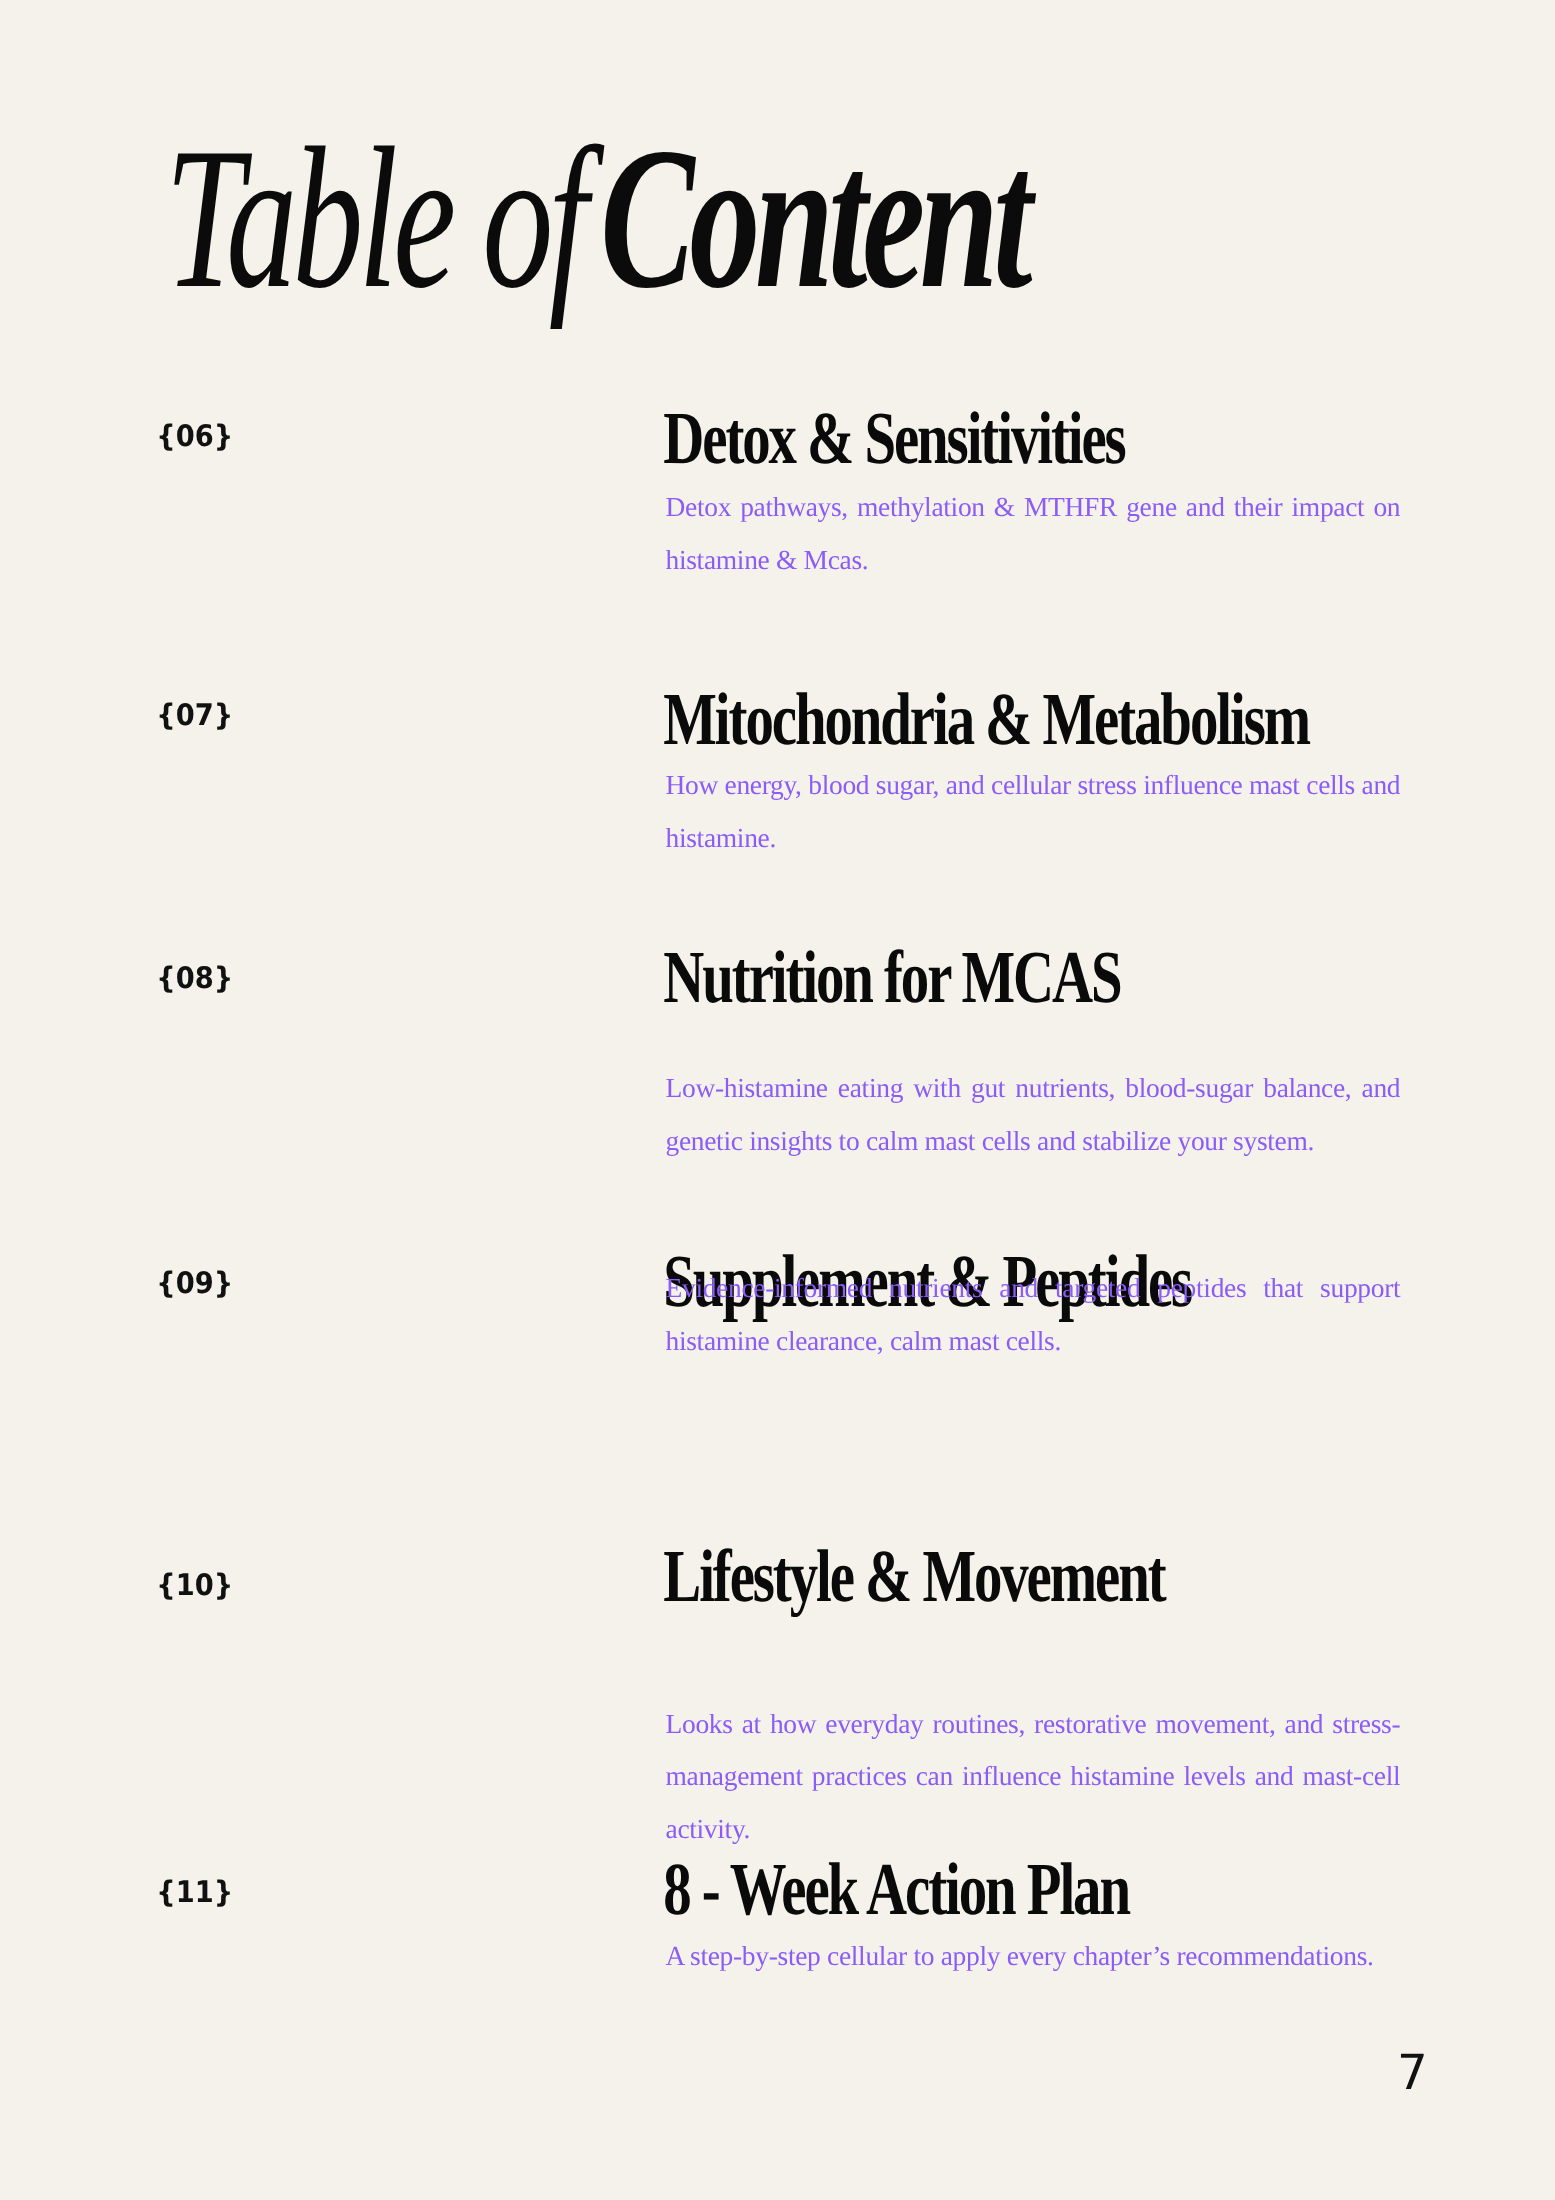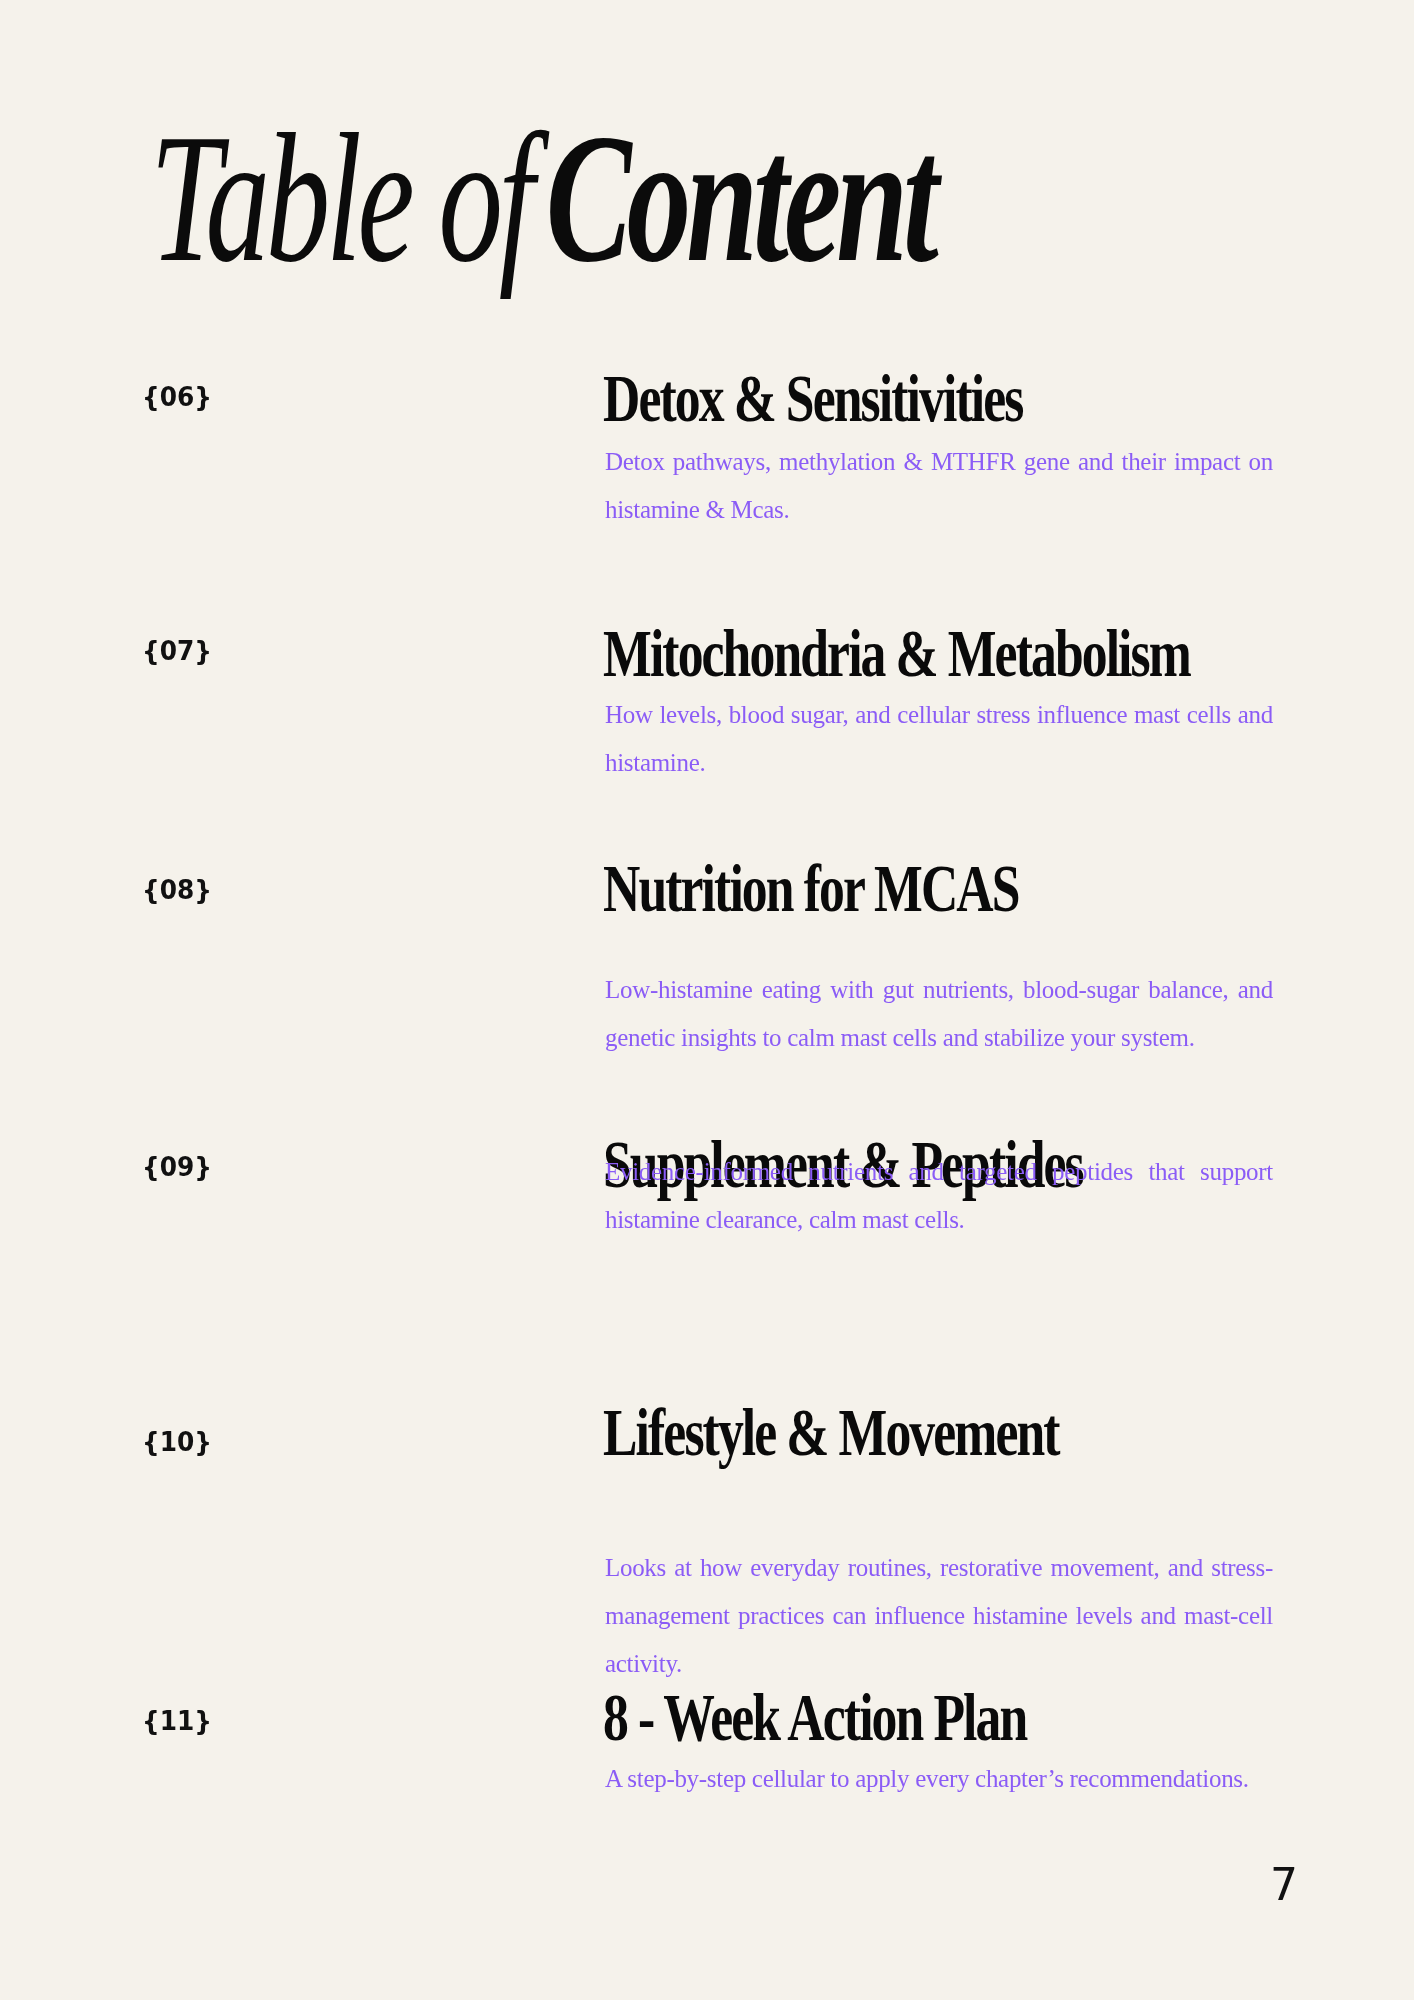--- a/index.html
+++ b/index.html
@@ -101,21 +101,21 @@
 
 <div class="toc-entry" style="top:0;">
   <span class="toc-label" style="top:382px;">{06}</span>
   <h2 class="toc-heading" style="top:364px;">Detox &amp; Sensitivities</h2>
   <p class="toc-desc" style="top:438px;">Detox pathways, methylation &amp; MTHFR gene and their impact on histamine &amp; Mcas.</p>
 </div>
 
 <div class="toc-entry" style="top:0;">
   <span class="toc-label" style="top:636px;">{07}</span>
   <h2 class="toc-heading" style="top:619px;">Mitochondria &amp; Metabolism</h2>
-  <p class="toc-desc" style="top:691px;">How levels, blood sugar, and cellular stress influence mast cells and histamine.</p>
+  <p class="toc-desc" style="top:691px;">How energy, blood sugar, and cellular stress influence mast cells and histamine.</p>
 </div>
 
 <div class="toc-entry" style="top:0;">
   <span class="toc-label" style="top:875px;">{08}</span>
   <h2 class="toc-heading" style="top:854px;">Nutrition for MCAS</h2>
   <p class="toc-desc" style="top:966px;">Low-histamine eating with gut nutrients, blood-sugar balance, and genetic insights to calm mast cells and stabilize your system.</p>
 </div>
 
 <div class="toc-entry" style="top:0;">
   <span class="toc-label" style="top:1152px;">{09}</span>

